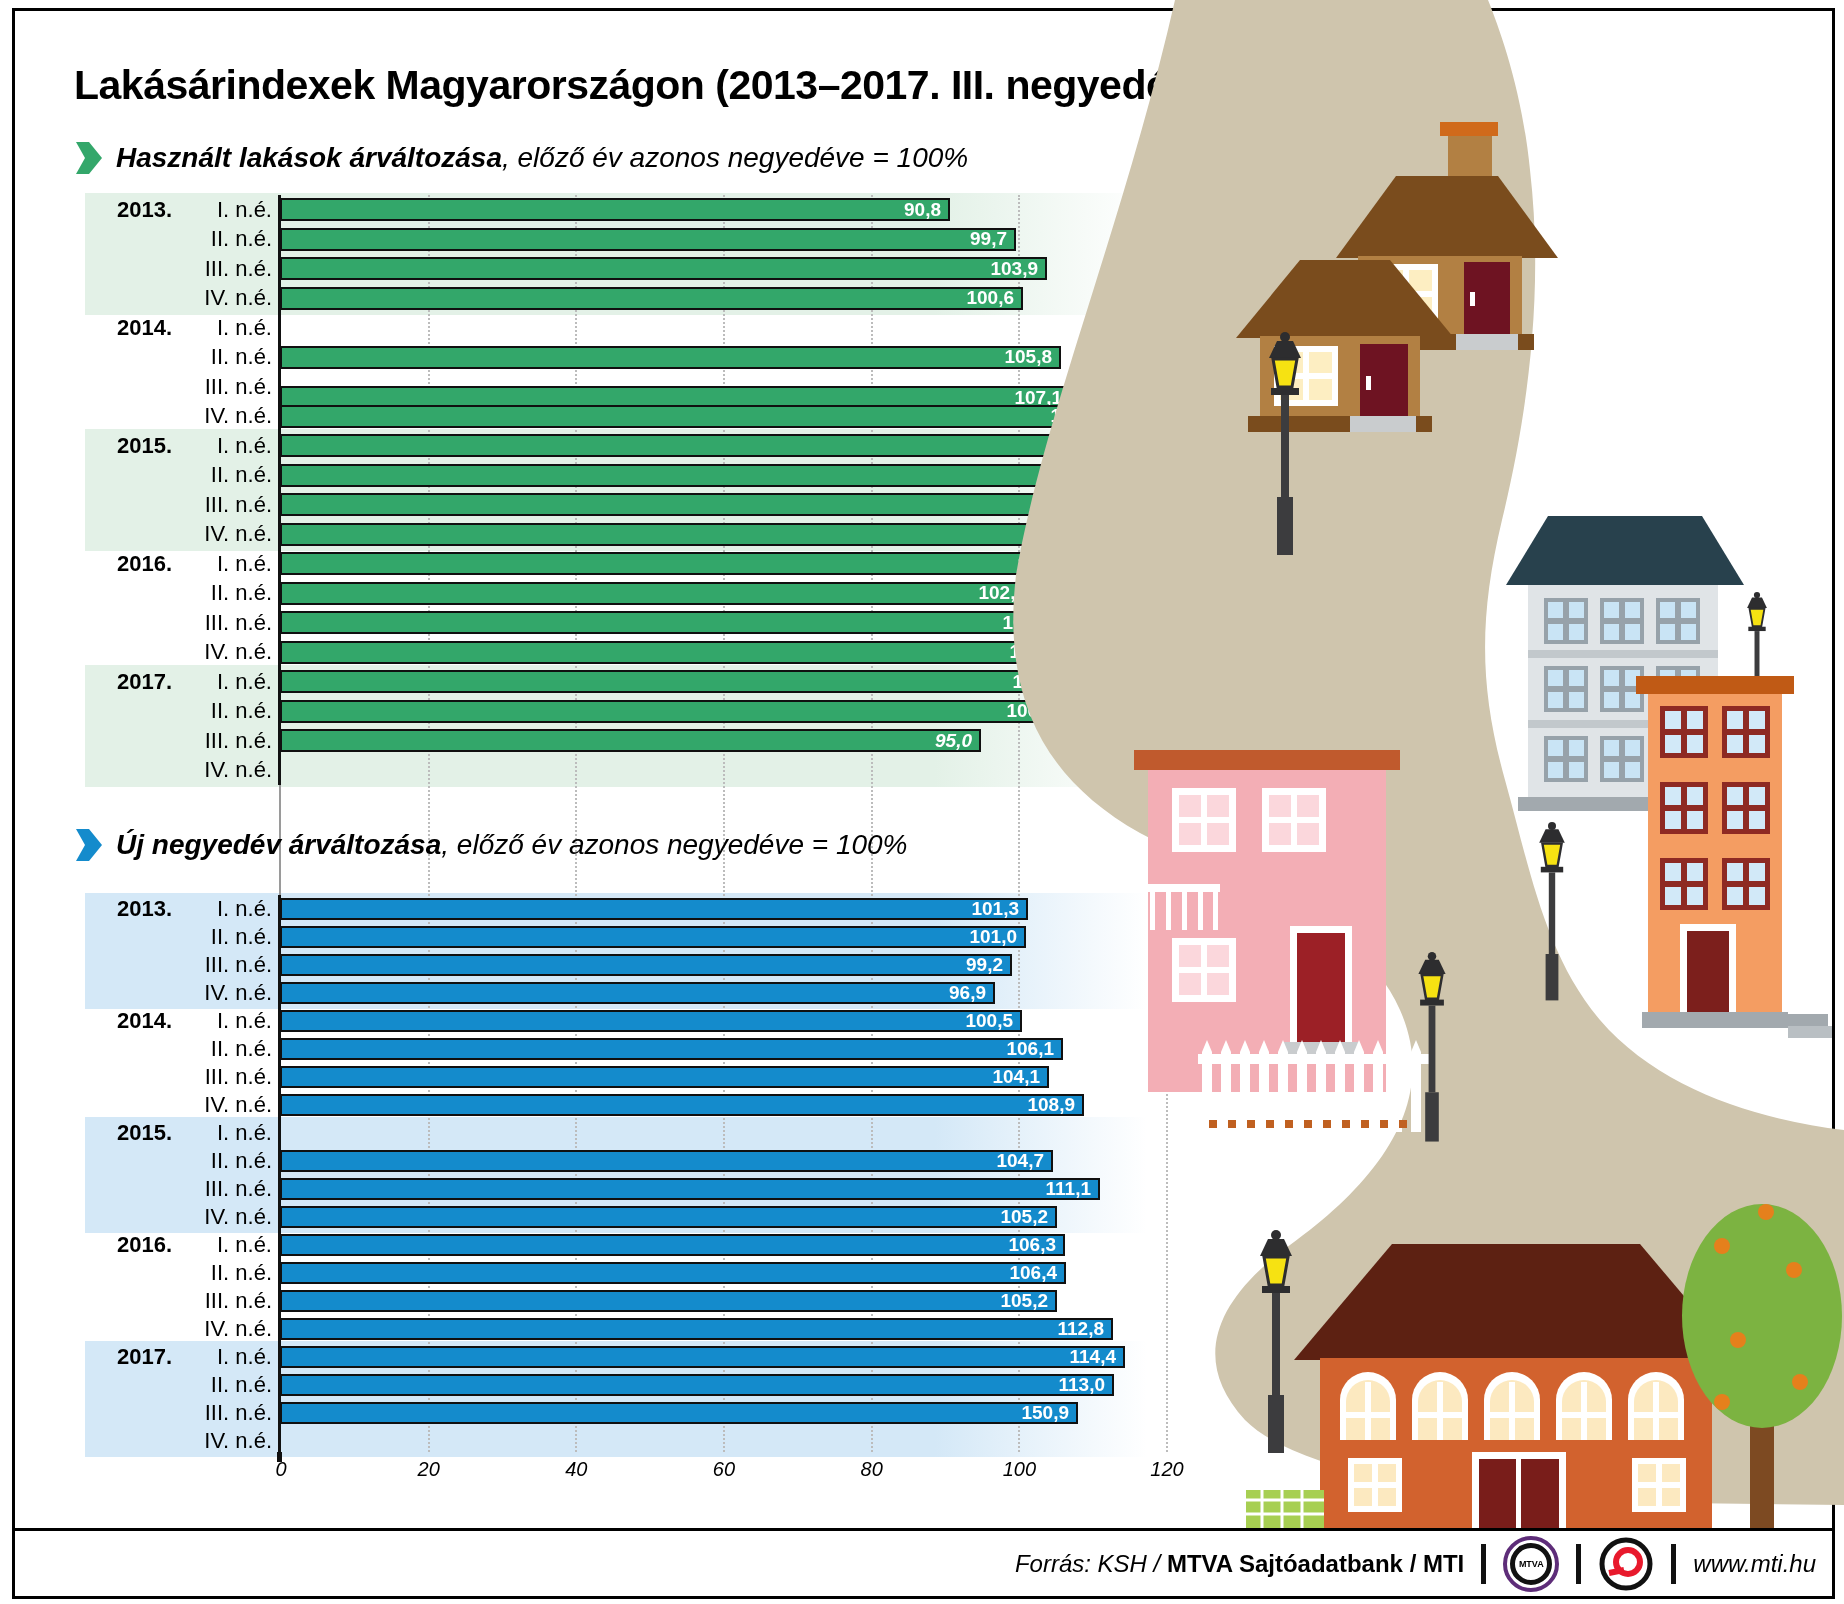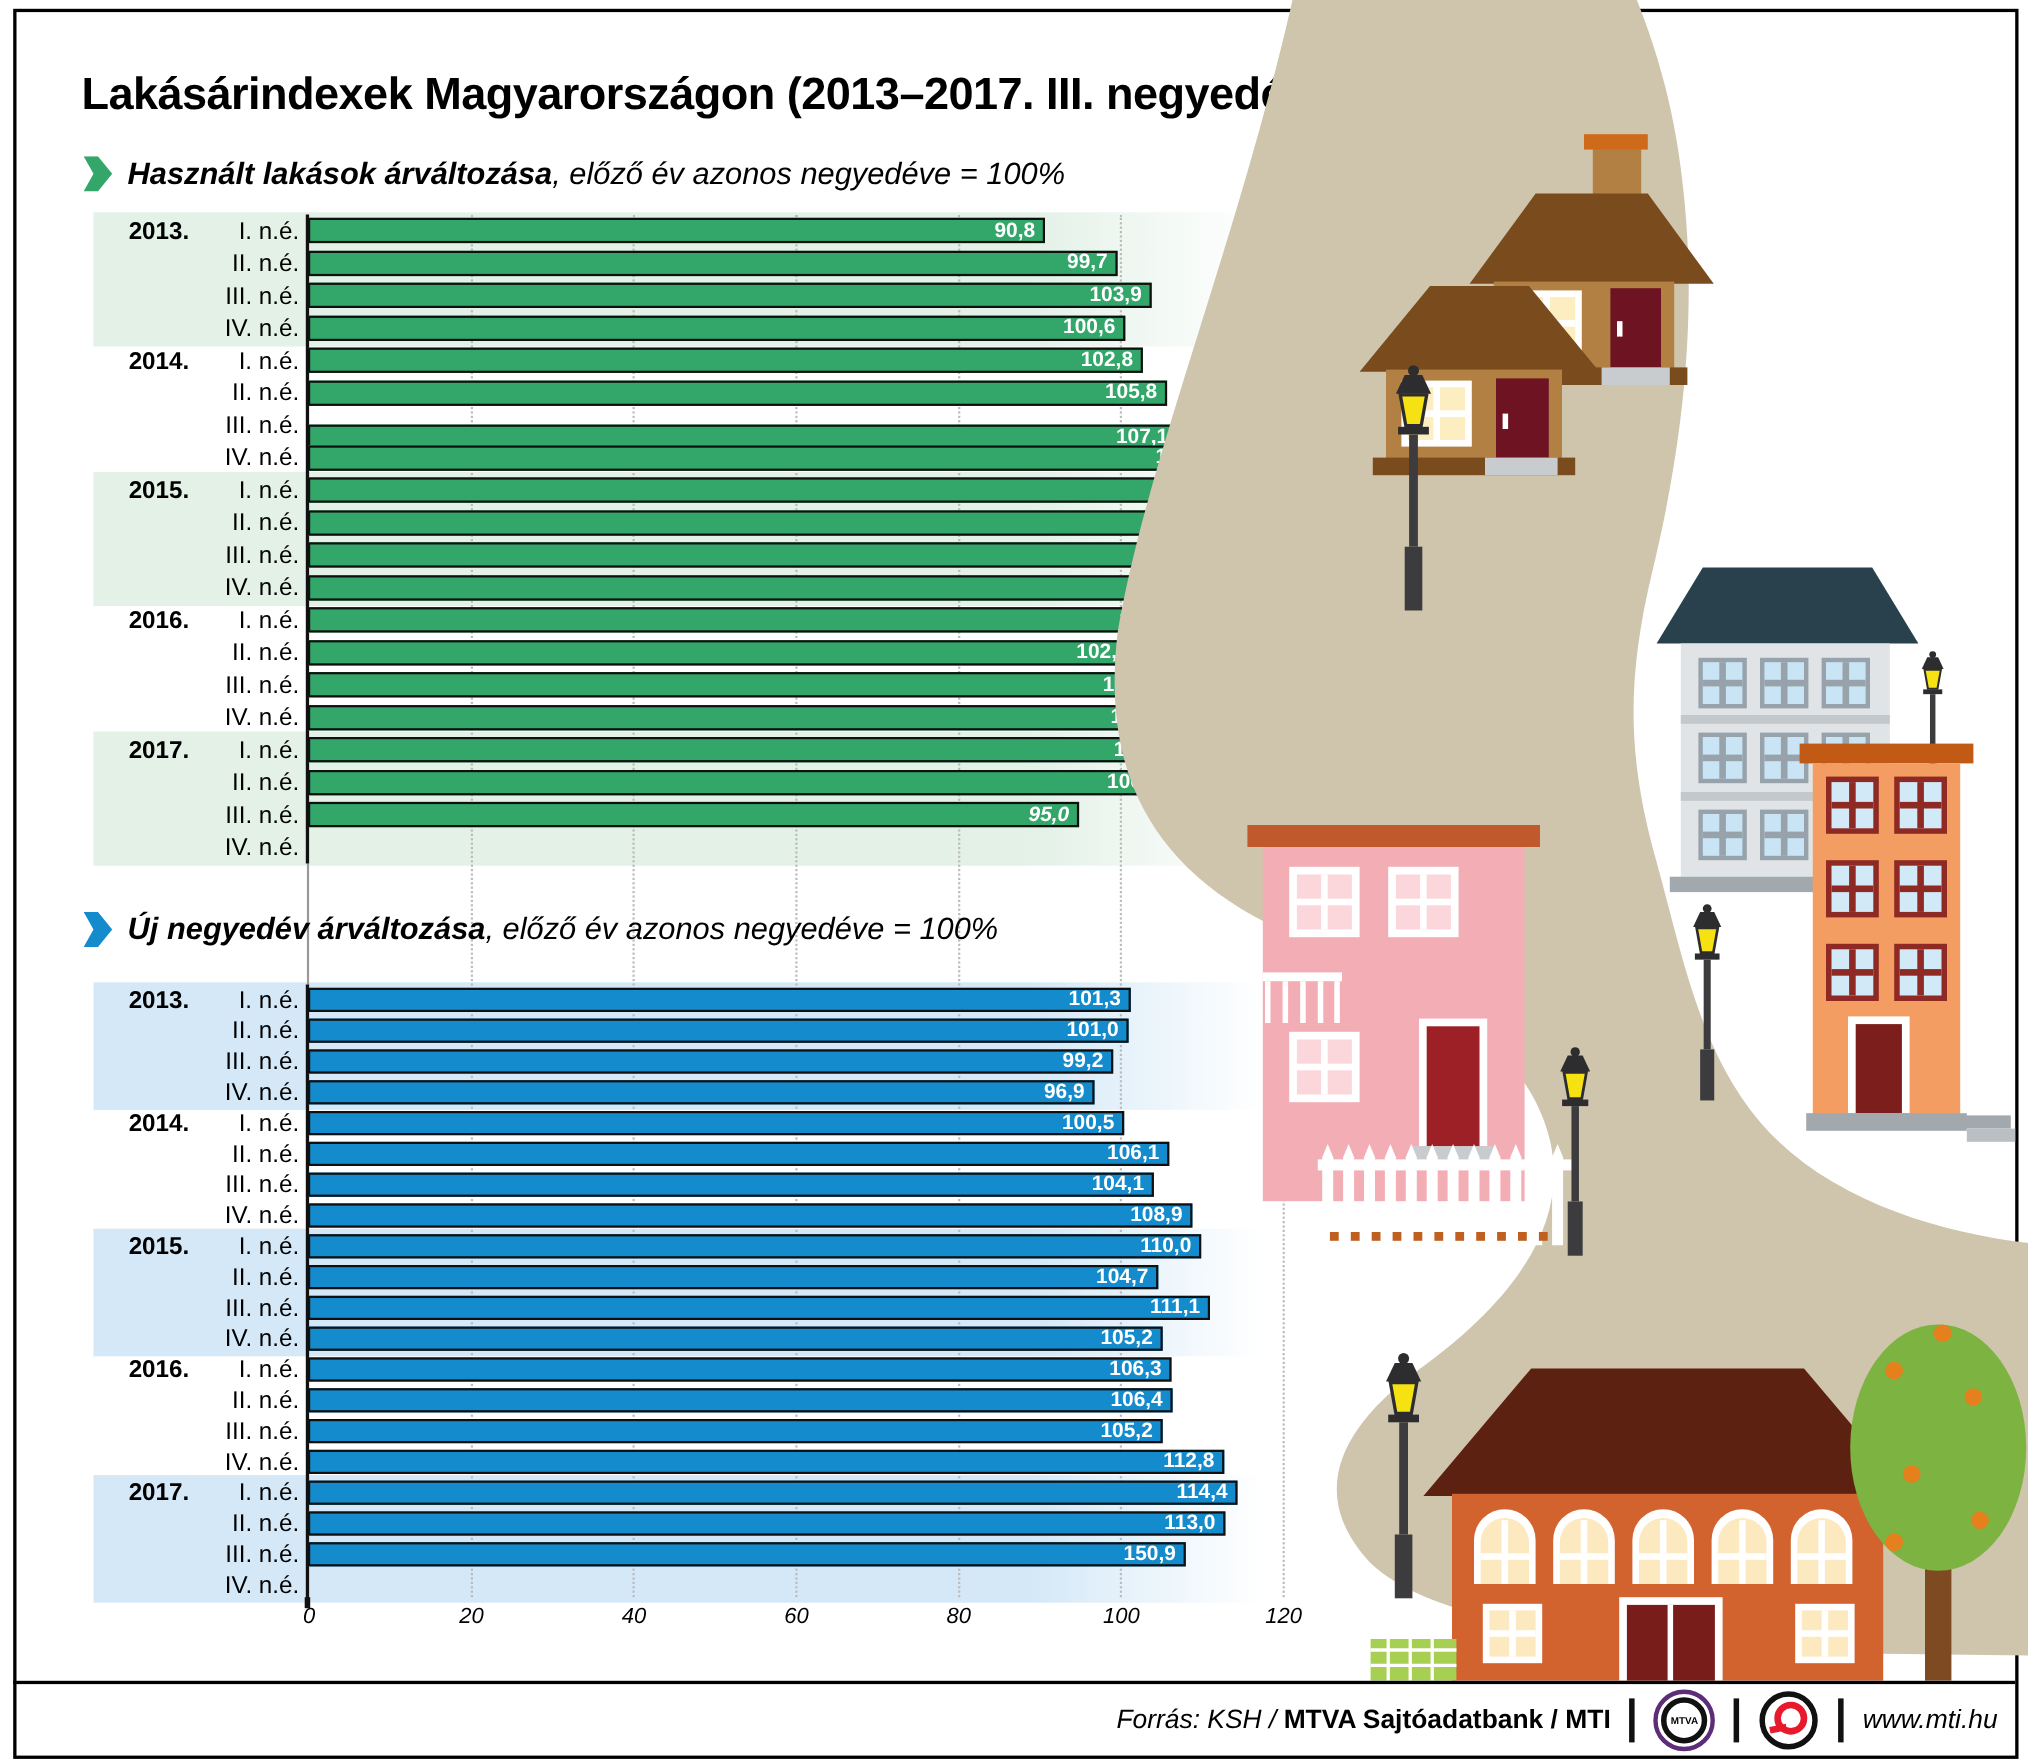--- a/index.html
+++ b/index.html
@@ -87,23 +87,20 @@
       <div style="position: absolute; left: 178px; top: 255.75px; width: 94px; text-align: right; font-size: 22px; line-height: 26px; z-index: 3;">III. n.é.</div>
       <div style="position: absolute; left: 280px; top: 257.25px; width: 767px; height: 23px; background: rgb(51, 167, 106); border: 2px solid rgb(16, 16, 16); box-sizing: border-box; display: flex; align-items: center; justify-content: flex-end; z-index: 3;">
         <span class="bar-value">103,9</span>
       </div>
       <div style="position: absolute; left: 178px; top: 285.25px; width: 94px; text-align: right; font-size: 22px; line-height: 26px; z-index: 3;">IV. n.é.</div>
       <div style="position: absolute; left: 280px; top: 286.75px; width: 743px; height: 23px; background: rgb(51, 167, 106); border: 2px solid rgb(16, 16, 16); box-sizing: border-box; display: flex; align-items: center; justify-content: flex-end; z-index: 3;">
         <span class="bar-value">100,6</span>
       </div>
       <div style="position: absolute; left: 58px; top: 314.75px; width: 114px; text-align: right; font-size: 22px; font-weight: bold; line-height: 26px; z-index: 3;">2014.</div>
       <div style="position: absolute; left: 178px; top: 314.75px; width: 94px; text-align: right; font-size: 22px; line-height: 26px; z-index: 3;">I. n.é.</div>
-      <div style="position: absolute; left: 280px; top: 316.25px; width: 759px; height: 23px; background: rgb(51, 167, 106); border: 2px solid rgb(16, 16, 16); box-sizing: border-box; display: flex; align-items: center; justify-content: flex-end; z-index: 3;">
-        <span class="bar-value">102,8</span>
-      </div>
       <div style="position: absolute; left: 178px; top: 344.25px; width: 94px; text-align: right; font-size: 22px; line-height: 26px; z-index: 3;">II. n.é.</div>
       <div style="position: absolute; left: 280px; top: 345.75px; width: 781px; height: 23px; background: rgb(51, 167, 106); border: 2px solid rgb(16, 16, 16); box-sizing: border-box; display: flex; align-items: center; justify-content: flex-end; z-index: 3;">
         <span class="bar-value">105,8</span>
       </div>
       <div style="position: absolute; left: 178px; top: 373.75px; width: 94px; text-align: right; font-size: 22px; line-height: 26px; z-index: 3;">III. n.é.</div>
       <div style="position: absolute; left: 280px; top: 375.25px; width: 791px; height: 23px; background: rgb(51, 167, 106); border: 2px solid rgb(16, 16, 16); box-sizing: border-box; display: flex; align-items: center; justify-content: flex-end; z-index: 3; margin-top: 11px;">
         <span class="bar-value">107,1</span>
       </div>
       <div style="position: absolute; left: 178px; top: 403.25px; width: 94px; text-align: right; font-size: 22px; line-height: 26px; z-index: 3;">IV. n.é.</div>
       <div style="position: absolute; left: 280px; top: 404.75px; width: 825px; height: 23px; background: rgb(51, 167, 106); border: 2px solid rgb(16, 16, 16); box-sizing: border-box; display: flex; align-items: center; justify-content: flex-end; z-index: 3;">
@@ -186,23 +183,20 @@
       <div style="position: absolute; left: 178px; top: 1064px; width: 94px; text-align: right; font-size: 22px; line-height: 26px; z-index: 3;">III. n.é.</div>
       <div style="position: absolute; left: 280px; top: 1066px; width: 769px; height: 22px; background: rgb(20, 139, 204); border: 2px solid rgb(16, 16, 16); box-sizing: border-box; display: flex; align-items: center; justify-content: flex-end; z-index: 3;">
         <span class="bar-value">104,1</span>
       </div>
       <div style="position: absolute; left: 178px; top: 1092px; width: 94px; text-align: right; font-size: 22px; line-height: 26px; z-index: 3;">IV. n.é.</div>
       <div style="position: absolute; left: 280px; top: 1094px; width: 804px; height: 22px; background: rgb(20, 139, 204); border: 2px solid rgb(16, 16, 16); box-sizing: border-box; display: flex; align-items: center; justify-content: flex-end; z-index: 3;">
         <span class="bar-value">108,9</span>
       </div>
       <div style="position: absolute; left: 58px; top: 1120px; width: 114px; text-align: right; font-size: 22px; font-weight: bold; line-height: 26px; z-index: 3;">2015.</div>
       <div style="position: absolute; left: 178px; top: 1120px; width: 94px; text-align: right; font-size: 22px; line-height: 26px; z-index: 3;">I. n.é.</div>
-      <div style="position: absolute; left: 280px; top: 1122px; width: 812px; height: 22px; background: rgb(20, 139, 204); border: 2px solid rgb(16, 16, 16); box-sizing: border-box; display: flex; align-items: center; justify-content: flex-end; z-index: 3;">
-        <span class="bar-value">110,0</span>
-      </div>
       <div style="position: absolute; left: 178px; top: 1148px; width: 94px; text-align: right; font-size: 22px; line-height: 26px; z-index: 3;">II. n.é.</div>
       <div style="position: absolute; left: 280px; top: 1150px; width: 773px; height: 22px; background: rgb(20, 139, 204); border: 2px solid rgb(16, 16, 16); box-sizing: border-box; display: flex; align-items: center; justify-content: flex-end; z-index: 3;">
         <span class="bar-value">104,7</span>
       </div>
       <div style="position: absolute; left: 178px; top: 1176px; width: 94px; text-align: right; font-size: 22px; line-height: 26px; z-index: 3;">III. n.é.</div>
       <div style="position: absolute; left: 280px; top: 1178px; width: 820px; height: 22px; background: rgb(20, 139, 204); border: 2px solid rgb(16, 16, 16); box-sizing: border-box; display: flex; align-items: center; justify-content: flex-end; z-index: 3;">
         <span class="bar-value">111,1</span>
       </div>
       <div style="position: absolute; left: 178px; top: 1204px; width: 94px; text-align: right; font-size: 22px; line-height: 26px; z-index: 3;">IV. n.é.</div>
       <div style="position: absolute; left: 280px; top: 1206px; width: 777px; height: 22px; background: rgb(20, 139, 204); border: 2px solid rgb(16, 16, 16); box-sizing: border-box; display: flex; align-items: center; justify-content: flex-end; z-index: 3;">

